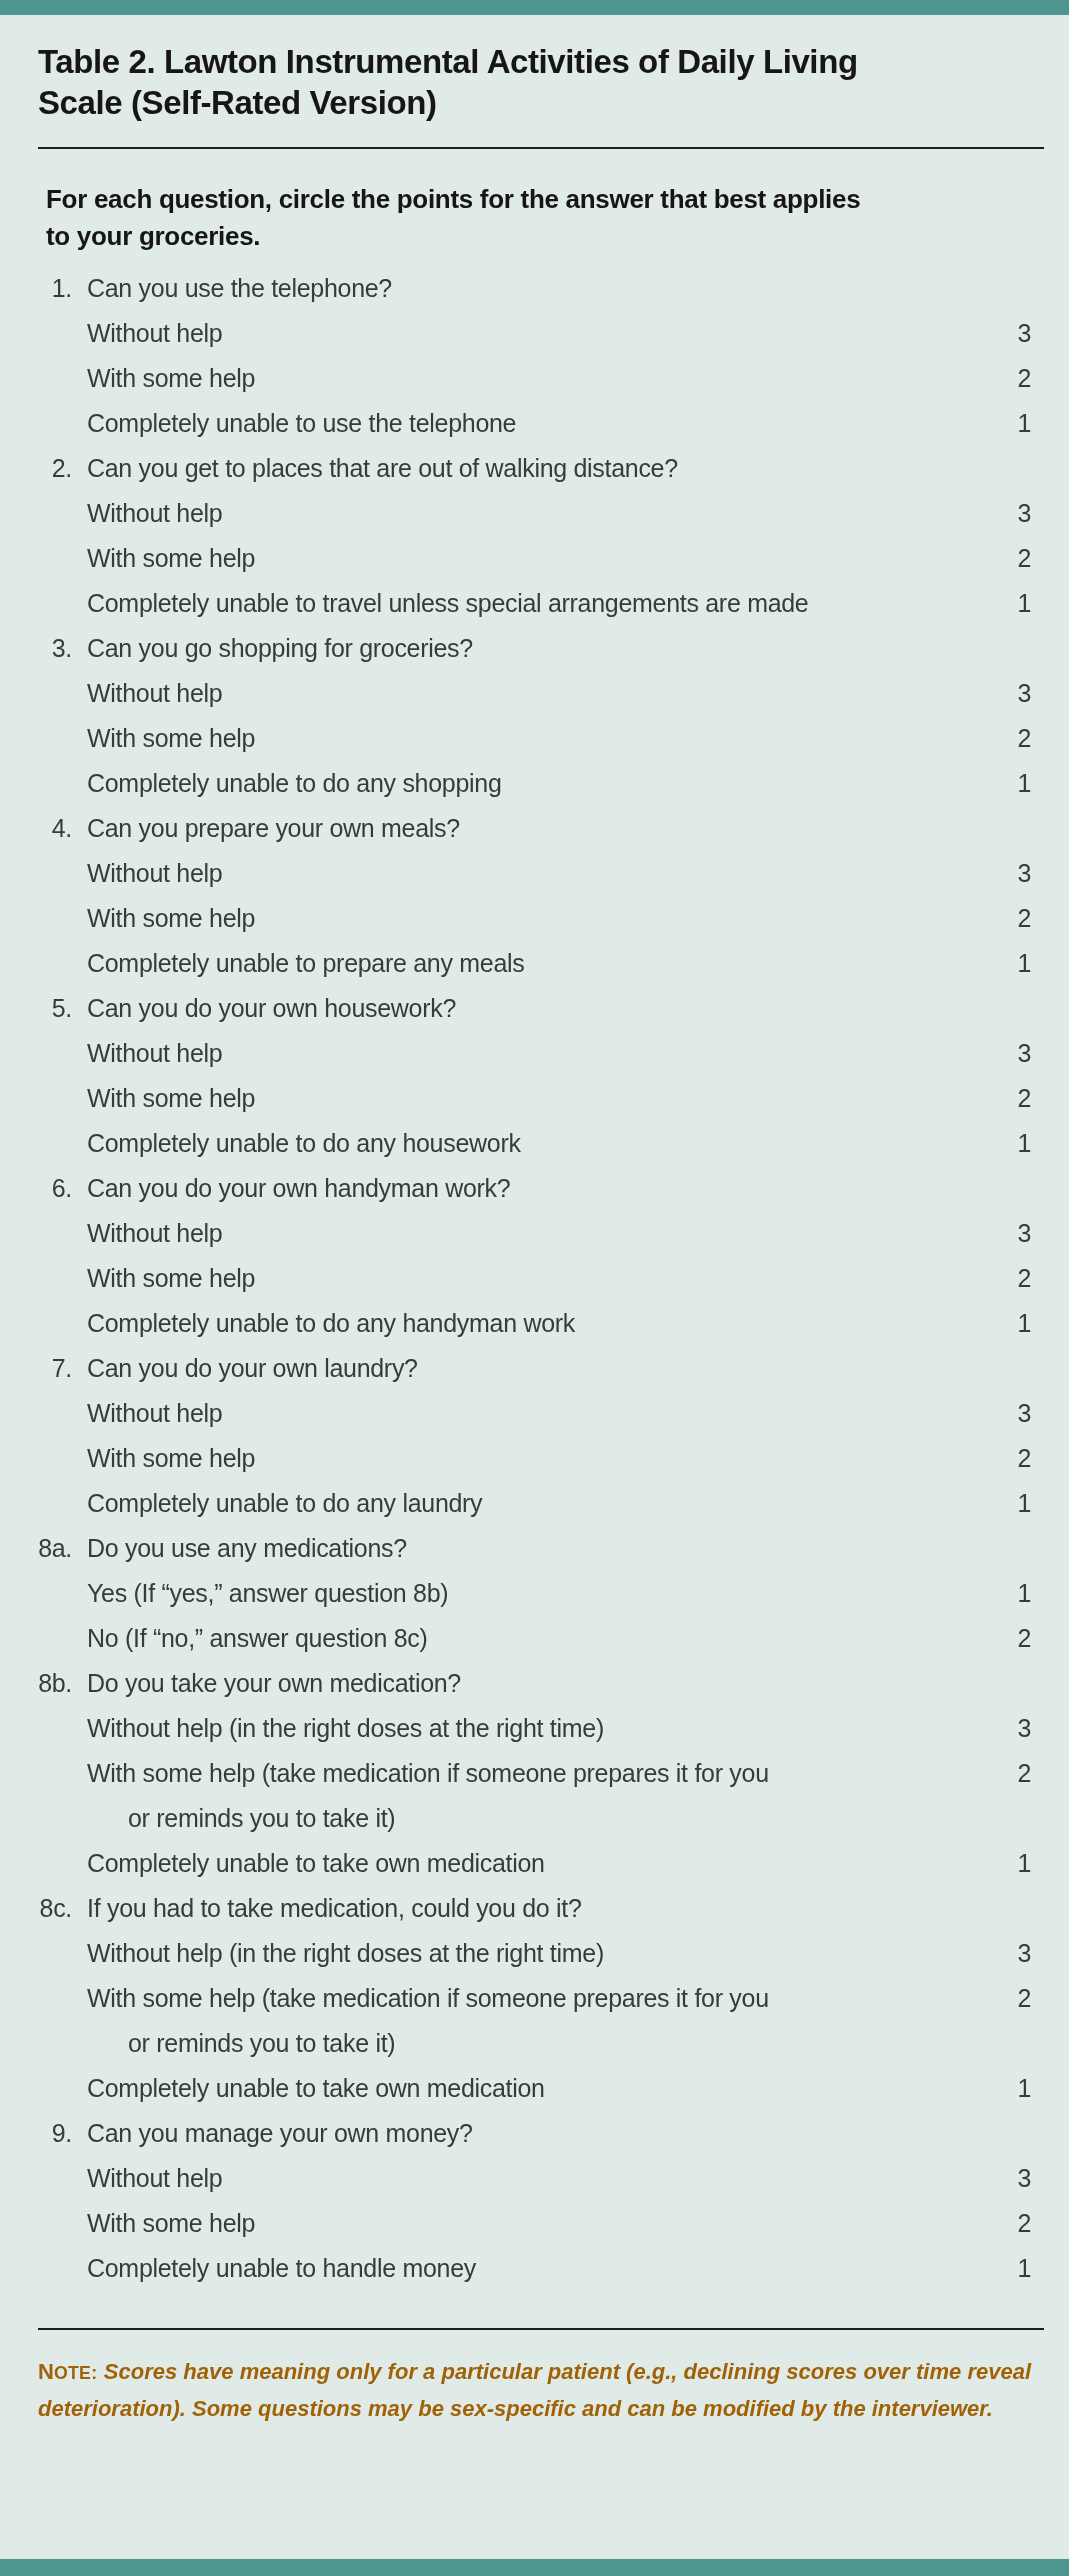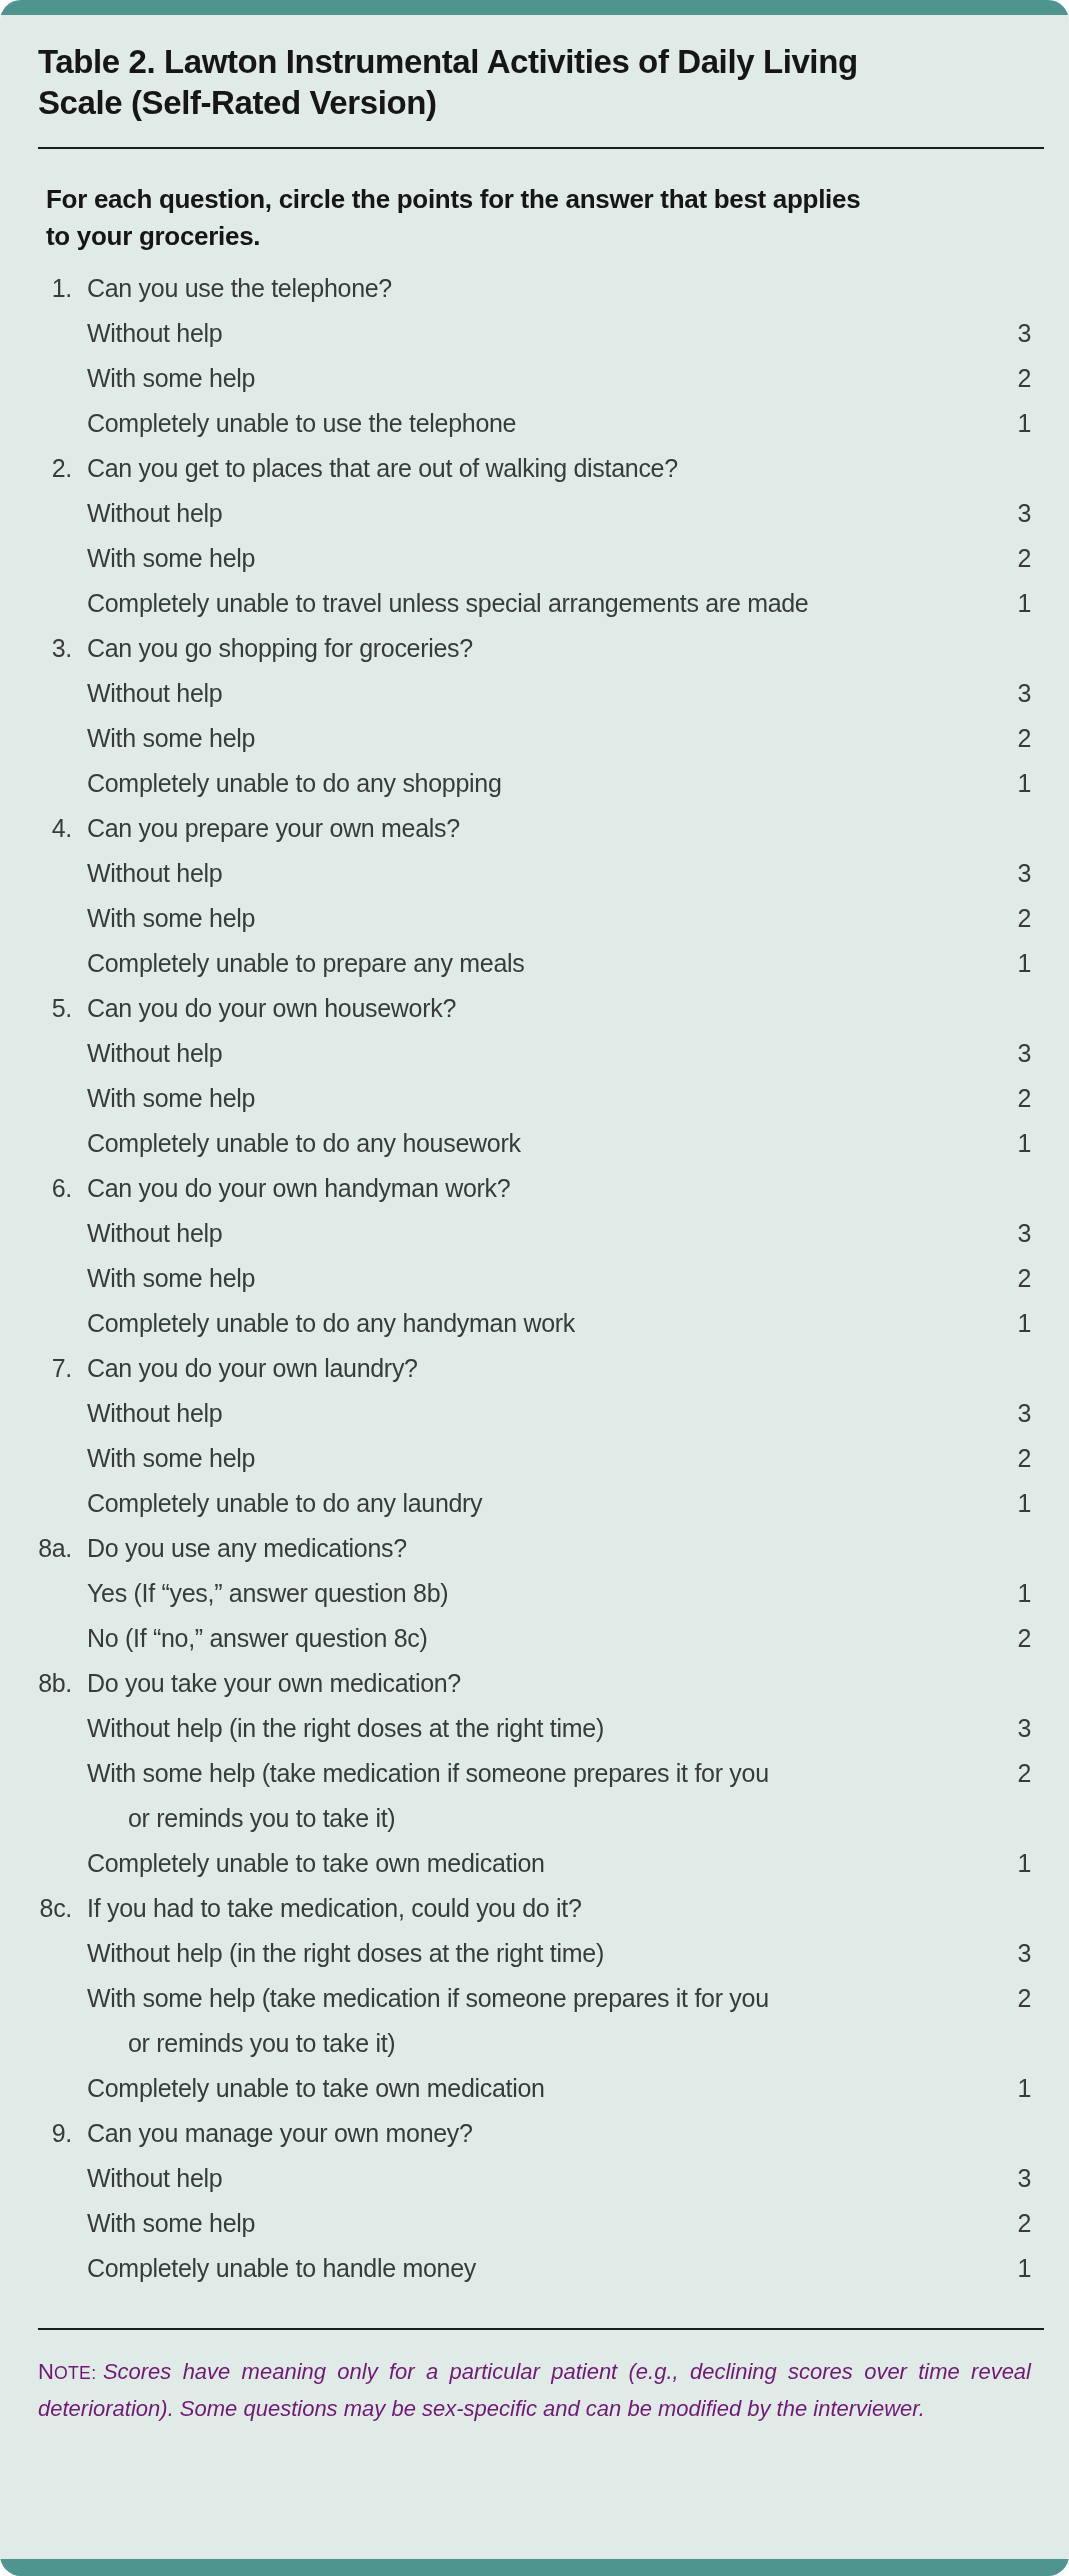--- a/index.html
+++ b/index.html
@@ -59,40 +59,41 @@
   .cont { display: block; padding-left: 41px; }
 
   .rule-bottom { margin-top: 37px; }
 
   .note {
     margin: 24px 0 0 0;
     font-size: 22px;
     line-height: 35px;
     font-style: italic;
     text-align: justify;
-    color: #701a75;
+    color: #a16207;
+    font-weight: bold;
   }
   .note-label { font-style: normal; }
   .note-label .sc { font-size: 17.7px; letter-spacing: 0.3px; }
   .note-body { margin-left: 6.5px; }
 
   .citation {
     margin: 16px 0 0 0;
     font-size: 22px;
     line-height: 35px;
     font-style: italic;
     text-align: justify;
     color: #383d3b;
   }
   .roman { font-style: normal; }
 </style>
 </head>
 <body>
 
-<div class="page" style="background-color: rgb(224, 234, 230); border-radius: 21px;">
+<div class="page" style="background-color: rgb(224, 234, 230);">
 
   <div class="accent-bar accent-top" style="background-color: rgb(78, 148, 143);"></div>
 
   <div class="content">
 
     <h1 class="title">
         <span class="line">Table 2. Lawton Instrumental Activities of Daily Living</span>
         <span class="line">Scale (Self-Rated Version)</span>
       </h1>
 

